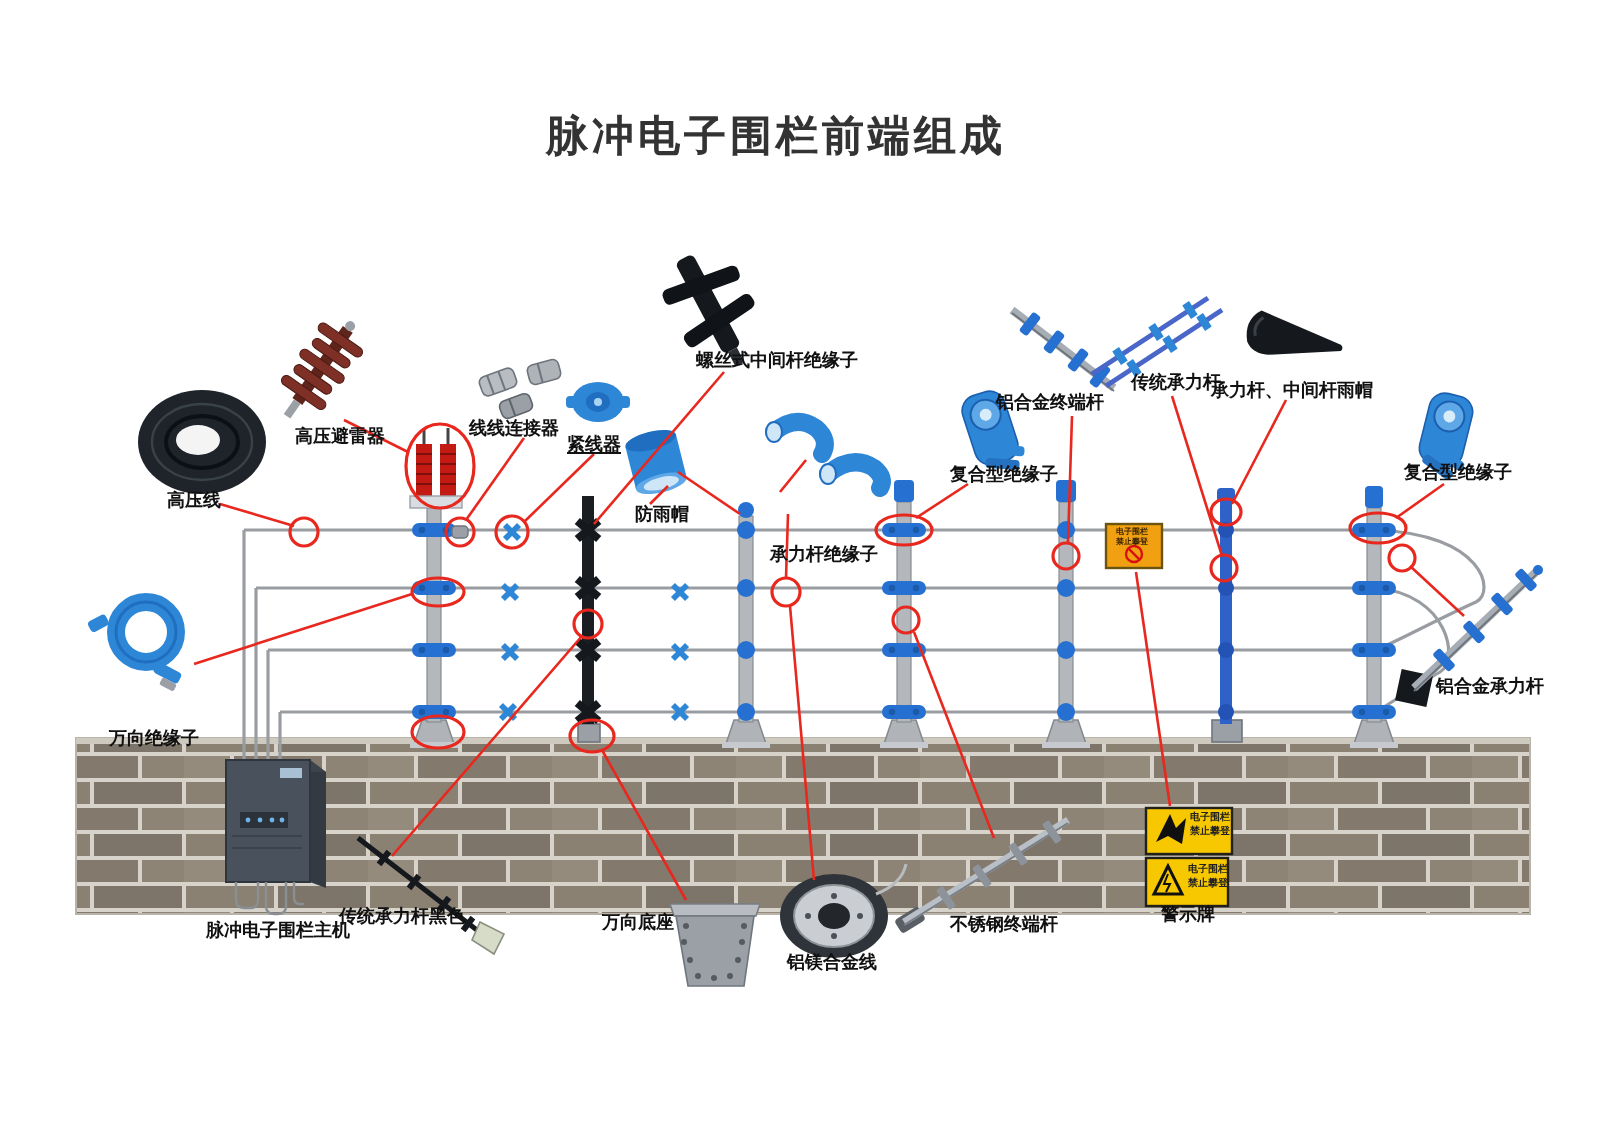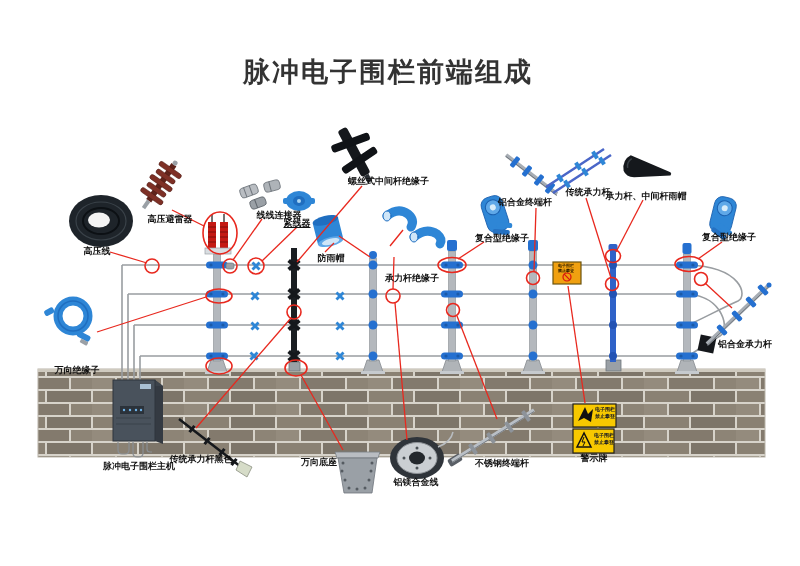--- a/index.html
+++ b/index.html
@@ -1,20 +1,20 @@
 <!DOCTYPE html>
 <html><head>
 <meta charset="utf-8">
 <style>
   html,body{margin:0;padding:0;background:#fff;}
   #stage{position:relative;width:800px;height:566px;background:#fff;overflow:hidden;
          font-family:"DejaVu Sans",sans-serif;}
   #stage svg{position:absolute;left:0;top:0;}
   .title{position:absolute;left:388px;top:54px;transform:translateX(-50%);
-         font-size:27px;font-weight:700;letter-spacing:2px;color:#333;white-space:nowrap;}
+         font-size:21px;font-weight:700;letter-spacing:2px;color:#333;white-space:nowrap;}
   .lbl{position:absolute;transform:translateX(-50%);font-size:9px;font-weight:700;
        color:#111;white-space:nowrap;line-height:10px;}
   .tiny{position:absolute;font-weight:700;color:#3a2500;white-space:nowrap;}
   .t4{font-size:4px;line-height:4.5px;}
   .t5{font-size:5px;line-height:5.5px;color:#222;}
 </style>
 </head>
 <body>
 
 <div id="stage">
@@ -478,21 +478,21 @@
     <line x1="395" y1="303" x2="407" y2="440"></line>
     <line x1="457" y1="316" x2="497" y2="419"></line>
     <line x1="568" y1="286" x2="585" y2="403"></line>
   </g>
 </svg>
 
 <div class="title">脉冲电子围栏前端组成</div>
 
 <span class="lbl" style="left:97px;top:246px;">高压线</span>
 <span class="lbl" style="left:170px;top:214px;">高压避雷器</span>
-<span class="lbl" style="left:257px;top:210px;padding-left:44px;">线线连接器</span>
+<span class="lbl" style="left:257px;top:210px;">线线连接器</span>
 <span class="lbl" style="left:297px;top:218px;text-decoration:underline;">紧线器</span>
 <span class="lbl" style="left:380px;top:176px;padding-left:17px;">螺丝式中间杆绝缘子</span>
 <span class="lbl" style="left:331px;top:253px;">防雨帽</span>
 <span class="lbl" style="left:412px;top:247px;margin-top:26px;">承力杆绝缘子</span>
 <span class="lbl" style="left:502px;top:233px;">复合型绝缘子</span>
 <span class="lbl" style="left:525px;top:197px;">铝合金终端杆</span>
 <span class="lbl" style="left:588px;top:187px;text-align:right;">传统承力杆</span>
 <span class="lbl" style="left:646px;top:191px;">承力杆、中间杆雨帽</span>
 <span class="lbl" style="left:729px;top:232px;">复合型绝缘子</span>
 <span class="lbl" style="left:745px;top:339px;">铝合金承力杆</span>

